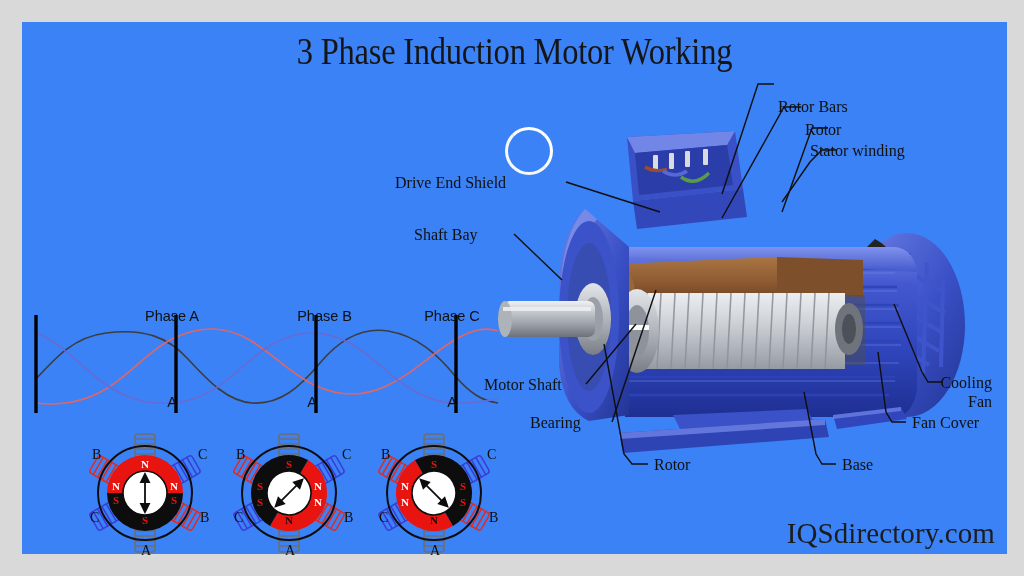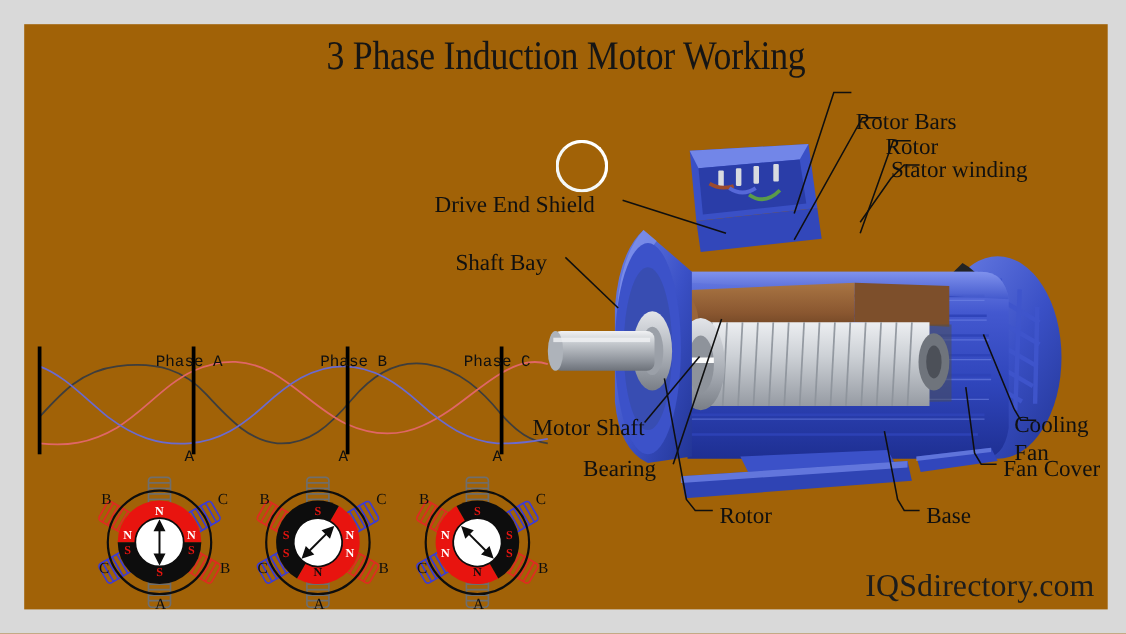--- a/index.html
+++ b/index.html
@@ -4,54 +4,54 @@
 <style>
   html,body{margin:0;padding:0;}
   body{
     width:1024px;height:576px;overflow:hidden;
     background:#d9d9d9;
     font-family:"Liberation Serif",serif;
   }
   #canvas{position:relative;width:1024px;height:576px;}
   #page{
     position:absolute;left:22px;top:22px;width:985px;height:532px;
-    background:#a16207;
+    background:#3b82f6;
   }
   .abs{position:absolute;}
   
   #title{
     position:absolute;left:0;top:8px;width:985px;text-align:center;
     font-family:"Liberation Serif",serif;
     font-size:37px;font-weight:400;color:#151515;
     letter-spacing:-0.3px;
     transform:scaleX(0.88);transform-origin:center top;
     white-space:nowrap;
   }
   
   #spinner{
     left:483px;top:105px;width:42px;height:42px;border-radius:50%;
     border:3px solid #f4f8f8;border-top-color:#ffffff;border-right-color:#ffffff;
   }
   
   .label{
     position:absolute;font-family:"Liberation Serif",serif;
-    font-size:21px;color:#101010;white-space:nowrap;line-height:1.18;
-  }
-  .label.two{white-space:normal;width:70px;}
+    font-size:16px;color:#101010;white-space:nowrap;line-height:1.18;
+  }
+  .label.two{white-space:normal;text-align:right;width:70px;}
   
   #watermark{
     position:absolute;right:12px;bottom:4px;
     font-family:"Liberation Serif",serif;
     font-size:29px;color:#1c1c1c;letter-spacing:0.1px;
   }
   
   #waves{position:absolute;left:6px;top:285px;width:480px;height:120px;}
   .wavelabel{
-    position:absolute;font-family:Liberation Mono, monospace;
-    font-size:14.5px;color:#101010;text-align:center;white-space:nowrap;margin-top:14px;
+    position:absolute;font-family:Liberation Sans, sans-serif;
+    font-size:14.5px;color:#101010;text-align:center;white-space:nowrap;
   }
   
   .stator{position:absolute;width:130px;height:130px;}
   .statorlab{
     position:absolute;font-family:"Liberation Serif",serif;
     font-size:14px;color:#0d0d0d;
   }
   svg{display:block;overflow:visible;}
 </style>
 </head>

